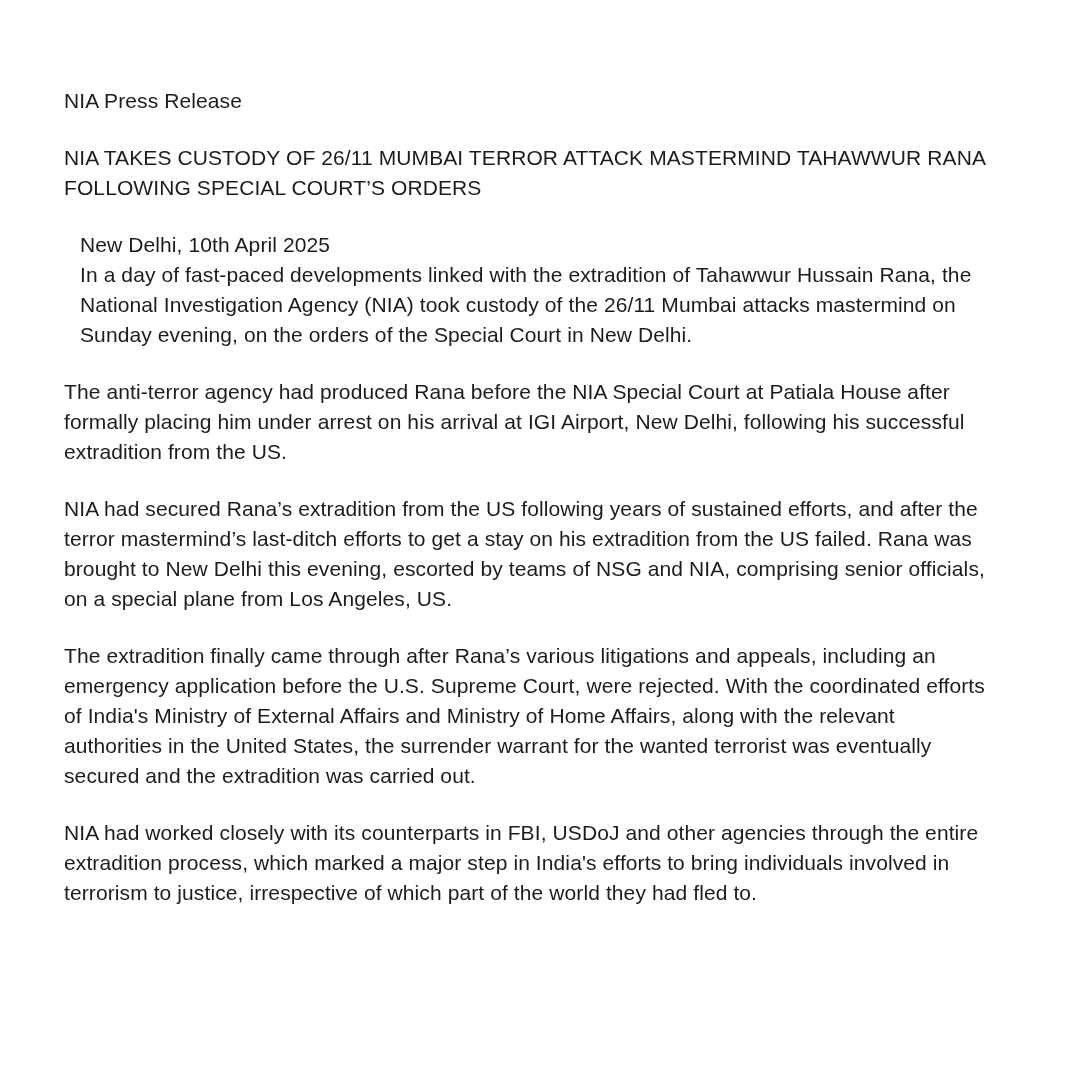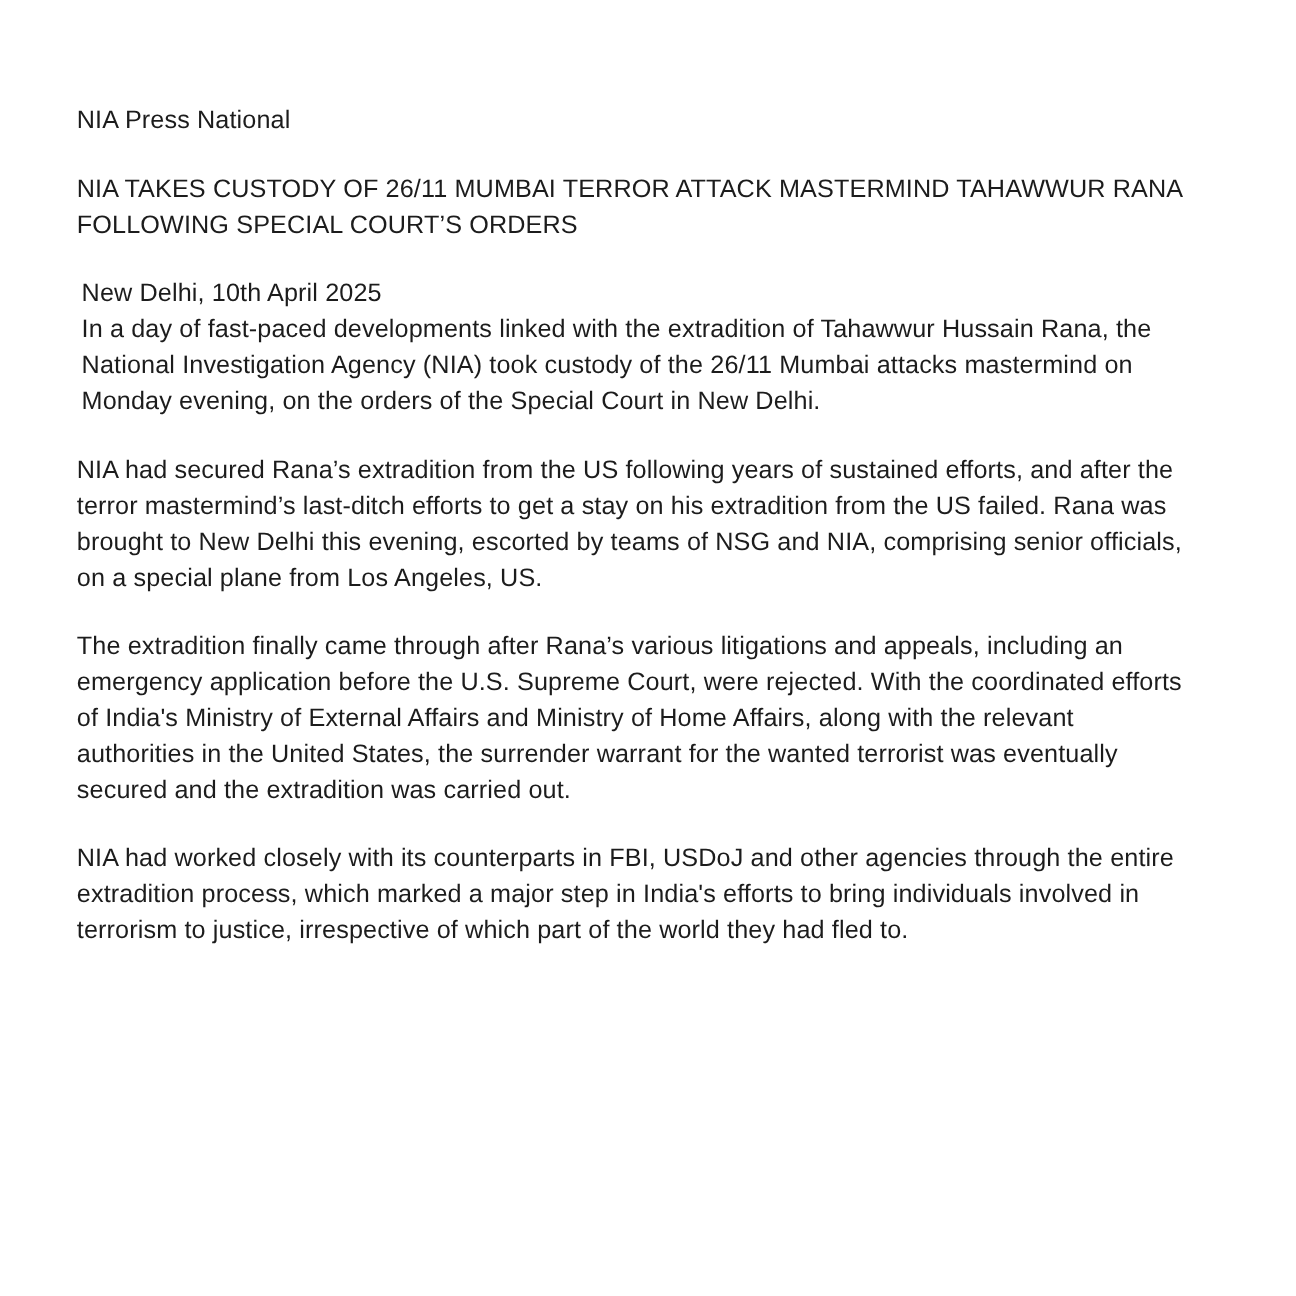--- a/index.html
+++ b/index.html
@@ -42,37 +42,38 @@
     letter-spacing: 0.1px;
   }
   .para {
     font-size: 21px;
     line-height: 30px;
     margin: 0 0 27px 0;
     letter-spacing: 0.1px;
     color: #1c1c1c;
   }
   .lead-block {
-    margin: 0 0 27px 4px;
+    margin: 0 0 27px 16px;
   }
   .lead-block .para {
     margin: 0;
   }
 </style>
 </head>
 <body>
 
 <div class="page">
 
-  <p class="doc-header">NIA Press National</p>
+  <p class="doc-header">NIA Press Release</p>
 
   <p class="doc-title">NIA TAKES CUSTODY OF 26/11 MUMBAI TERROR ATTACK MASTERMIND TAHAWWUR RANA FOLLOWING SPECIAL COURT’S ORDERS</p>
 
   <div class="lead-block">
     <p class="dateline">New Delhi, 10th April 2025</p>
-    <p class="para">In a day of fast-paced developments linked with the extradition of Tahawwur Hussain Rana, the National Investigation Agency (NIA) took custody of the 26/11 Mumbai attacks mastermind on Monday evening, on the orders of the Special  Court in New Delhi.</p>
+    <p class="para">In a day of fast-paced developments linked with the extradition of Tahawwur Hussain Rana, the National Investigation Agency (NIA) took custody of the 26/11 Mumbai attacks mastermind on Sunday evening, on the orders of the Special  Court in New Delhi.</p>
   </div>
 
+  <p class="para">The anti-terror agency had produced Rana before the NIA Special Court at Patiala House after formally placing him under arrest on his arrival at IGI Airport, New Delhi, following his successful extradition from the US.</p>
   <p class="para">NIA had secured Rana’s extradition from the US following years of sustained efforts, and after the terror mastermind’s last-ditch efforts to get a stay on his extradition from the US failed. Rana was brought to New Delhi this evening, escorted by teams of NSG and NIA, comprising senior officials, on a special plane from Los Angeles, US.</p>
   <p class="para">The extradition finally came through after Rana’s various litigations and appeals, including an emergency application before the U.S. Supreme Court, were rejected. With the coordinated efforts of India's Ministry of External Affairs and Ministry of Home Affairs, along with the relevant authorities in the United States, the surrender warrant for the wanted terrorist was eventually secured and the extradition was carried out.</p>
   <p class="para">NIA had worked closely with its counterparts in FBI, USDoJ and other agencies through the entire extradition process, which marked a major step in India's efforts to bring individuals involved in terrorism to justice, irrespective of which part of the world they had fled to.</p>
 
 </div>
 
 </body></html>

